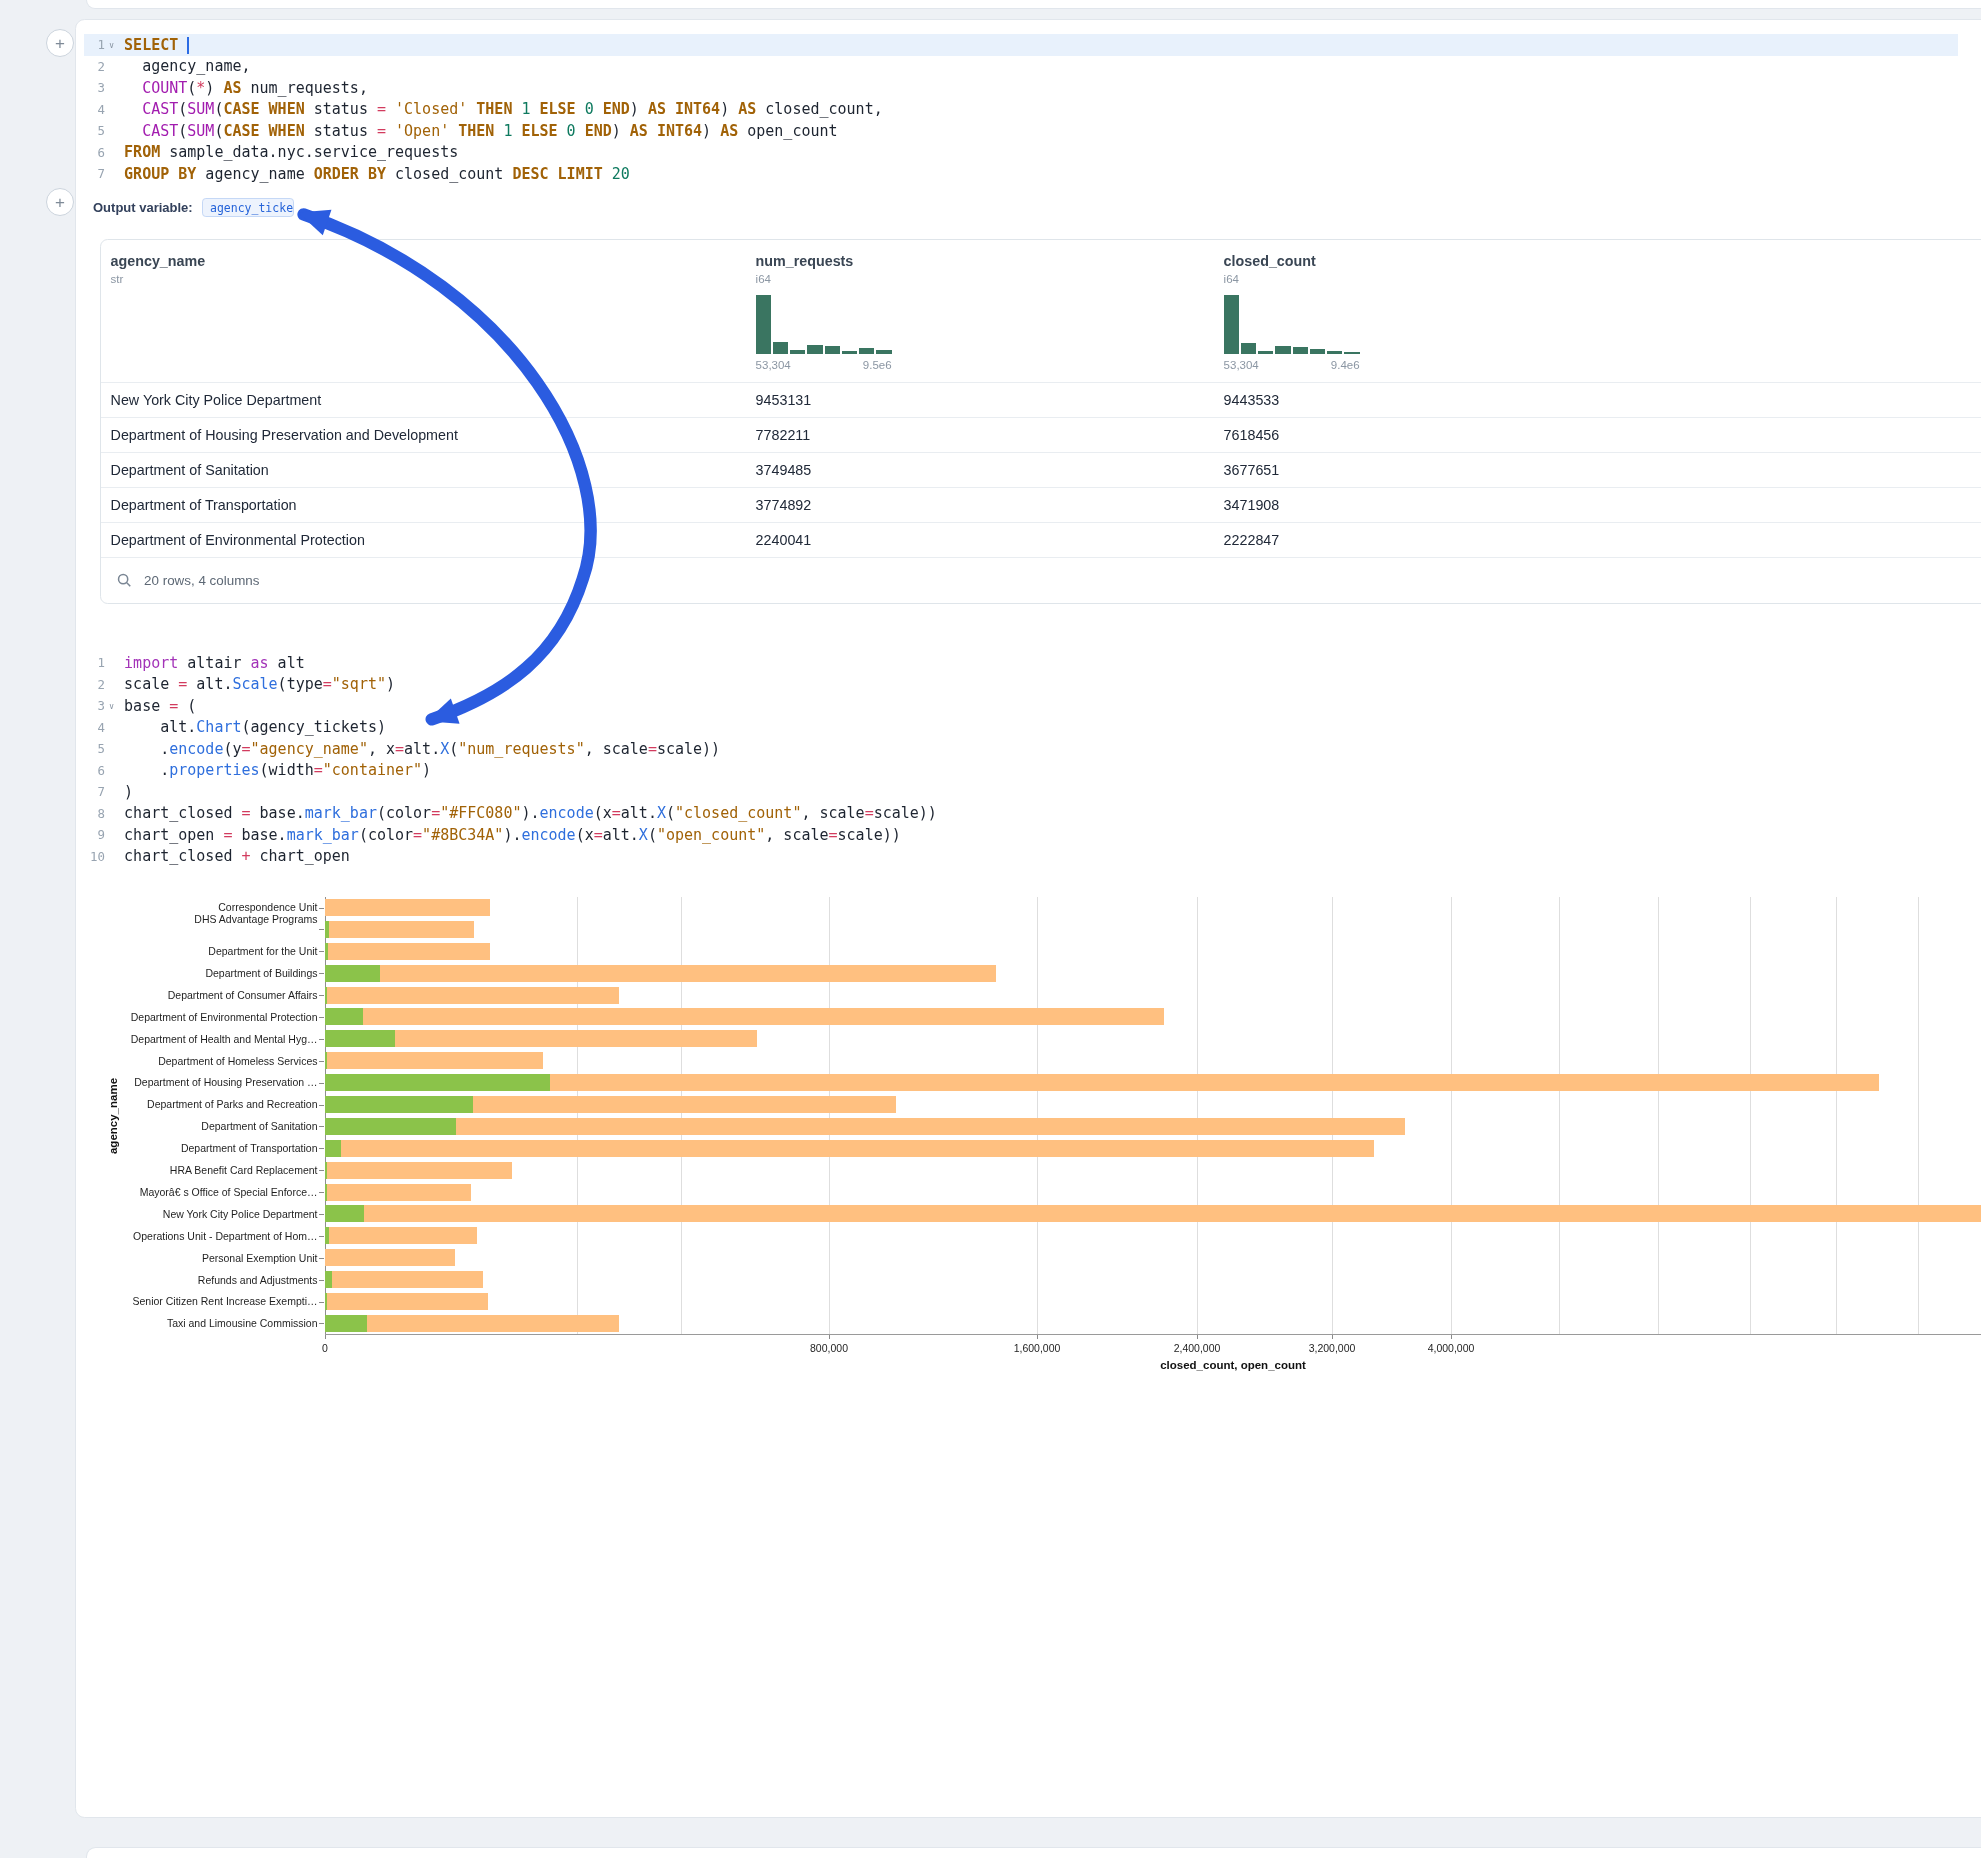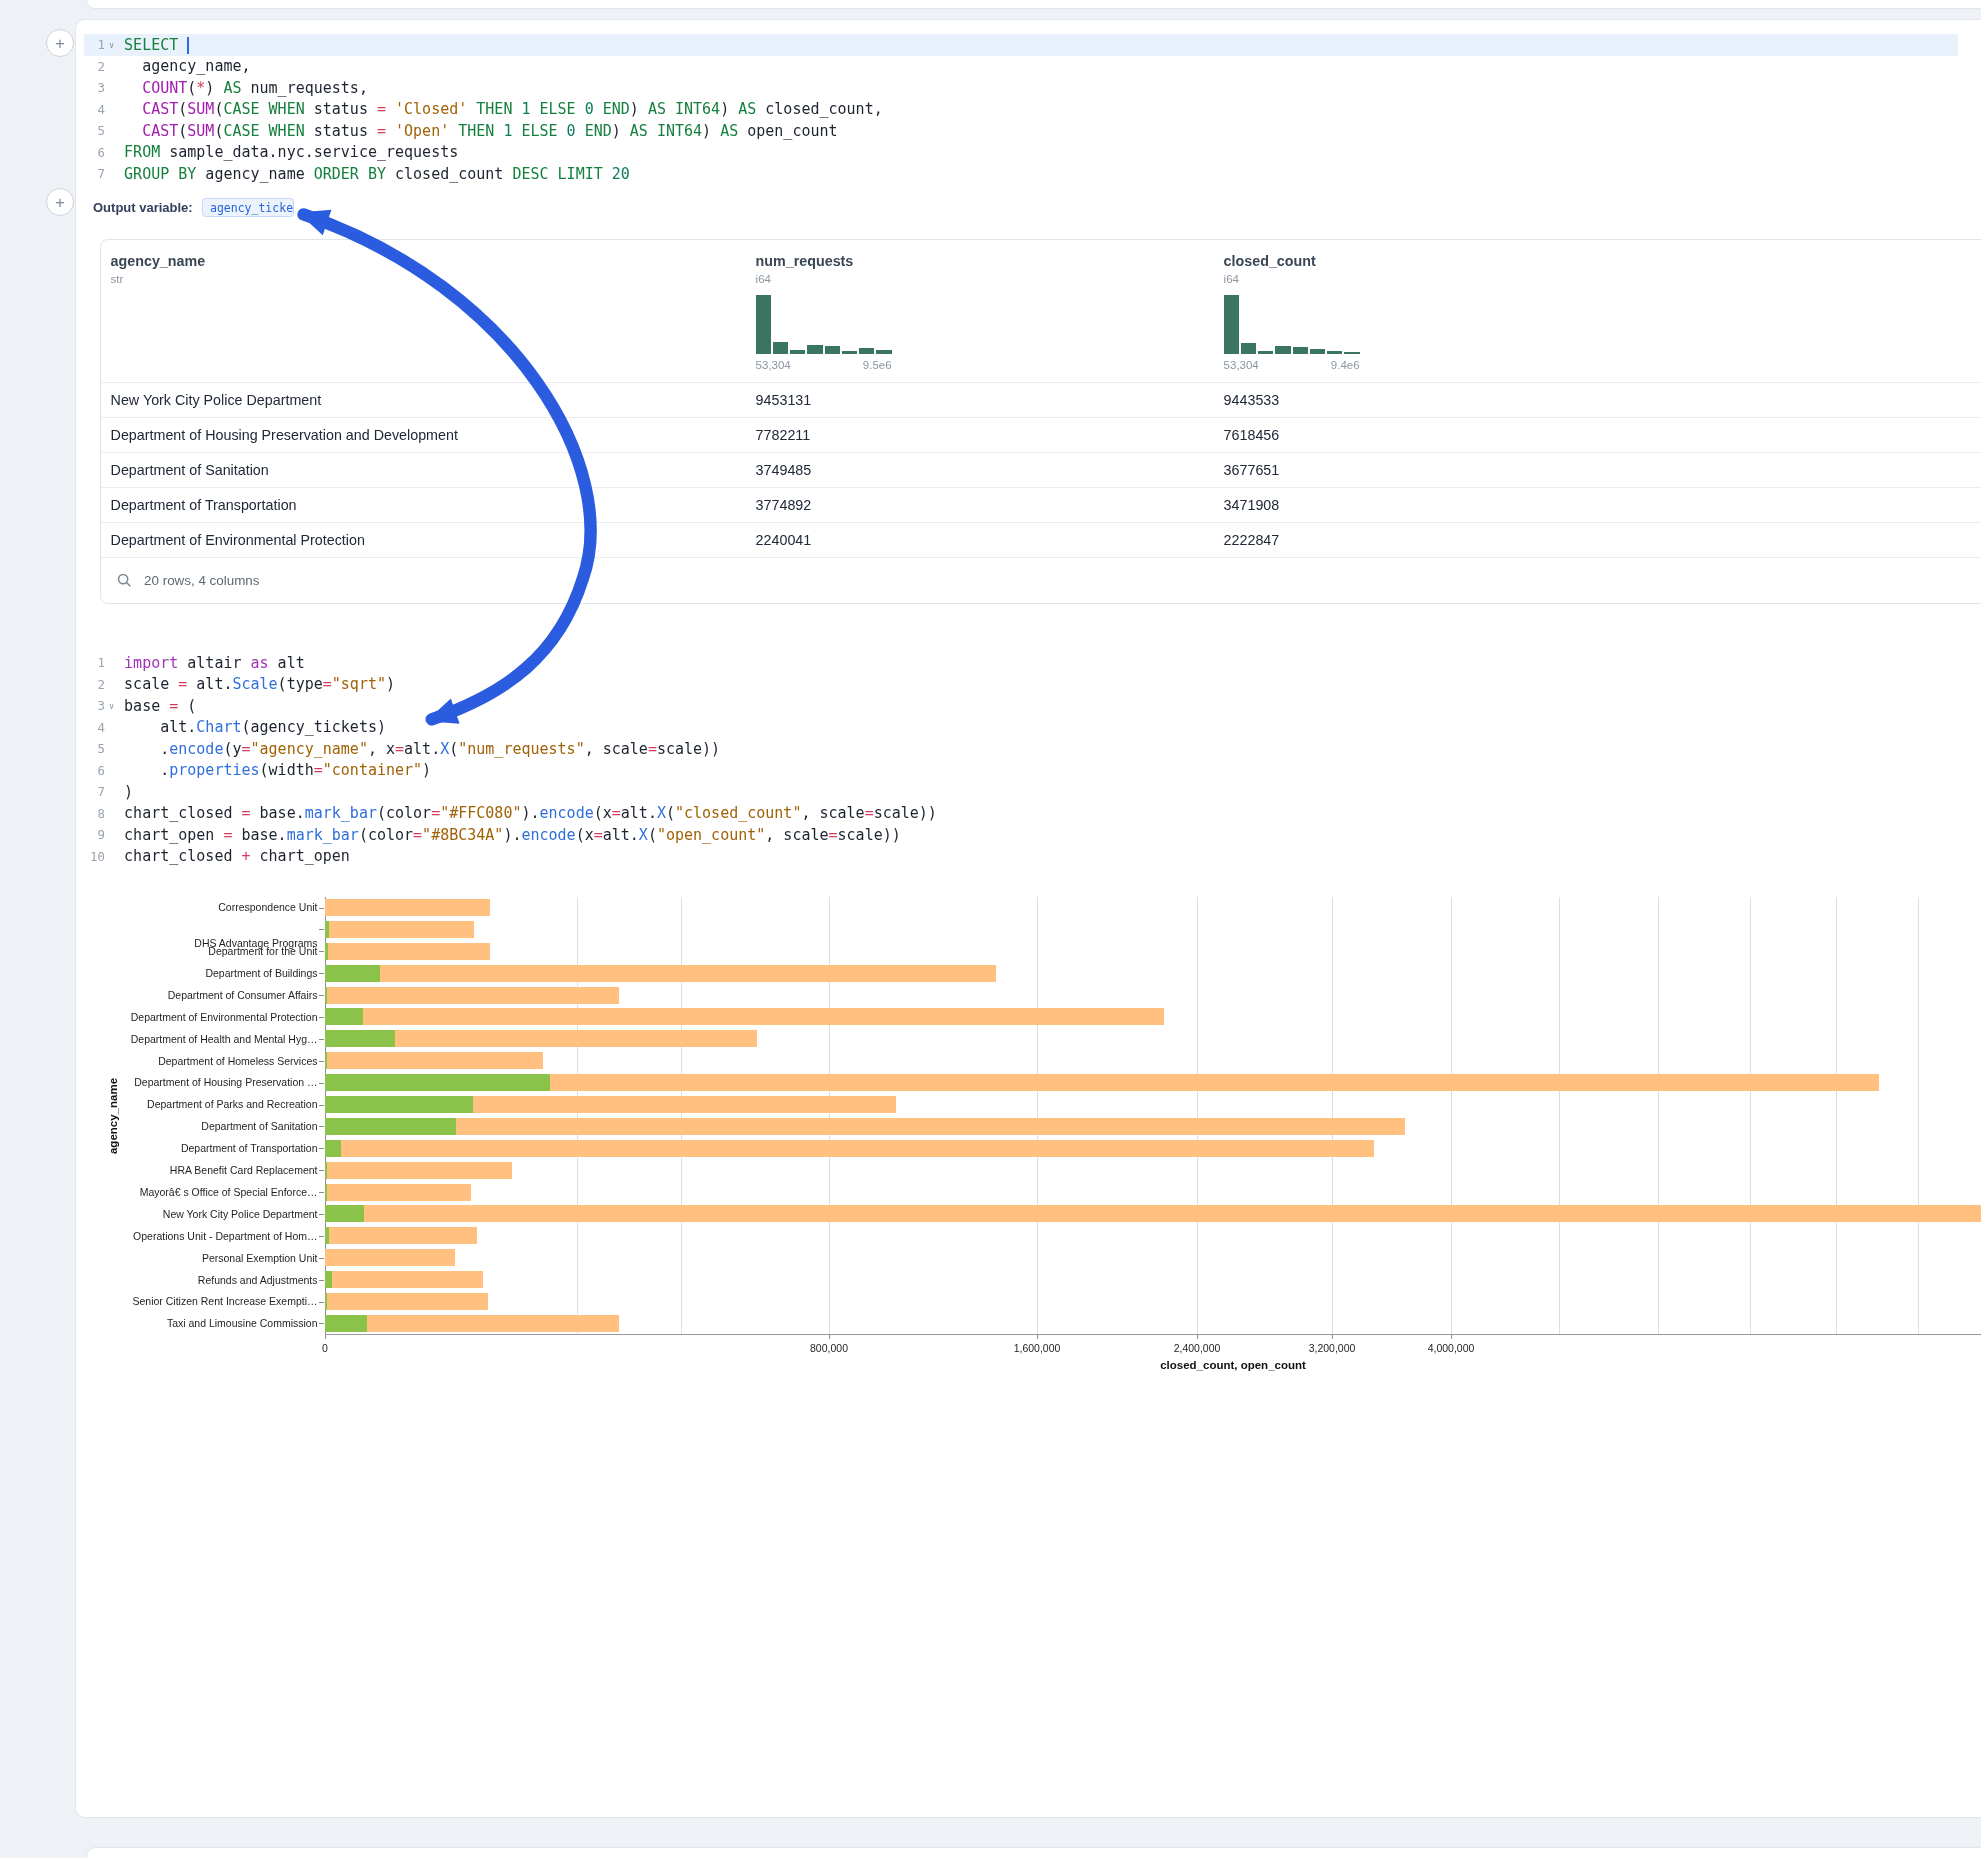--- a/index.html
+++ b/index.html
@@ -21,21 +21,21 @@
 
   
   .code-area { position:absolute; font-family:"DejaVu Sans Mono",monospace; font-size:15px; color:#1d2430; }
   #sql-code { left:84px; top:34px; width:1874px; }
   #py-code  { left:84px; top:652px; width:1874px; }
   .code-line { display:flex; align-items:center; height:21.5px; }
   .code-line.active { background:#e8f1fc; }
   .ln { width:21px; text-align:right; color:#98a4b1; font-size:12.4px; flex:none; }
   .chev { width:13.4px; font-size:8.6px; color:#8b97a5; text-align:center; flex:none; }
   .code-text { padding-left:5.7px; white-space:pre; }
-  .tk-kw  { color:#15803d; font-weight:normal; }
+  .tk-kw  { color:#a16207; font-weight:bold; }
   .tk-fn  { color:#a21caf; }
   .tk-imp { color:#a333b8; }
   .tk-meth{ color:#2f6fdd; }
   .tk-str { color:#a16207; }
   .tk-num { color:#0e7a5f; }
   .tk-op  { color:#d23b5e; }
   .tk-pl  { color:#1d2430; }
   .caret { display:inline-block; width:1.9px; height:16.3px; background:#2b6be4; vertical-align:text-bottom; }
 
   
@@ -293,21 +293,21 @@
       <div class="x-tick" style="left: 1360px; top: 445px;"></div>
       <div class="x-label" style="left: 1360px; top: 453px;">4,000,000</div>
       <div class="gridline" style="left: 1468px; top: 7.6px; height: 438px;"></div>
       <div class="gridline" style="left: 1567px; top: 7.6px; height: 438px;"></div>
       <div class="gridline" style="left: 1659px; top: 7.6px; height: 438px;"></div>
       <div class="gridline" style="left: 1745px; top: 7.6px; height: 438px;"></div>
       <div class="gridline" style="left: 1827px; top: 7.6px; height: 438px;"></div>
       <div class="cat-label" style="top: 12.4px;">Correspondence Unit</div>
       <div class="tick-dash" style="top: 18.6px;"></div>
       <div class="bar-h" style="left: 234px; top: 10px; width: 165px; height: 17px; background: rgb(255, 192, 128);"></div>
-      <div class="cat-label" style="top: 48px;">DHS Advantage Programs</div>
+      <div class="cat-label" style="top: 24px;">DHS Advantage Programs</div>
       <div class="tick-dash" style="top: 40px;"></div>
       <div class="bar-h" style="left: 234px; top: 32px; width: 149px; height: 17px; background: rgb(255, 192, 128);"></div>
       <div class="bar-h" style="left: 234px; top: 32px; width: 4px; height: 17px; background: rgb(139, 195, 74);"></div>
       <div class="cat-label" style="top: 56px;">Department for the Unit</div>
       <div class="tick-dash" style="top: 62px;"></div>
       <div class="bar-h" style="left: 234px; top: 54px; width: 165px; height: 17px; background: rgb(255, 192, 128);"></div>
       <div class="bar-h" style="left: 234px; top: 54px; width: 3.1px; height: 17px; background: rgb(139, 195, 74);"></div>
       <div class="cat-label" style="top: 78px;">Department of Buildings</div>
       <div class="tick-dash" style="top: 84px;"></div>
       <div class="bar-h" style="left: 234px; top: 76px; width: 671px; height: 17px; background: rgb(255, 192, 128);"></div>

